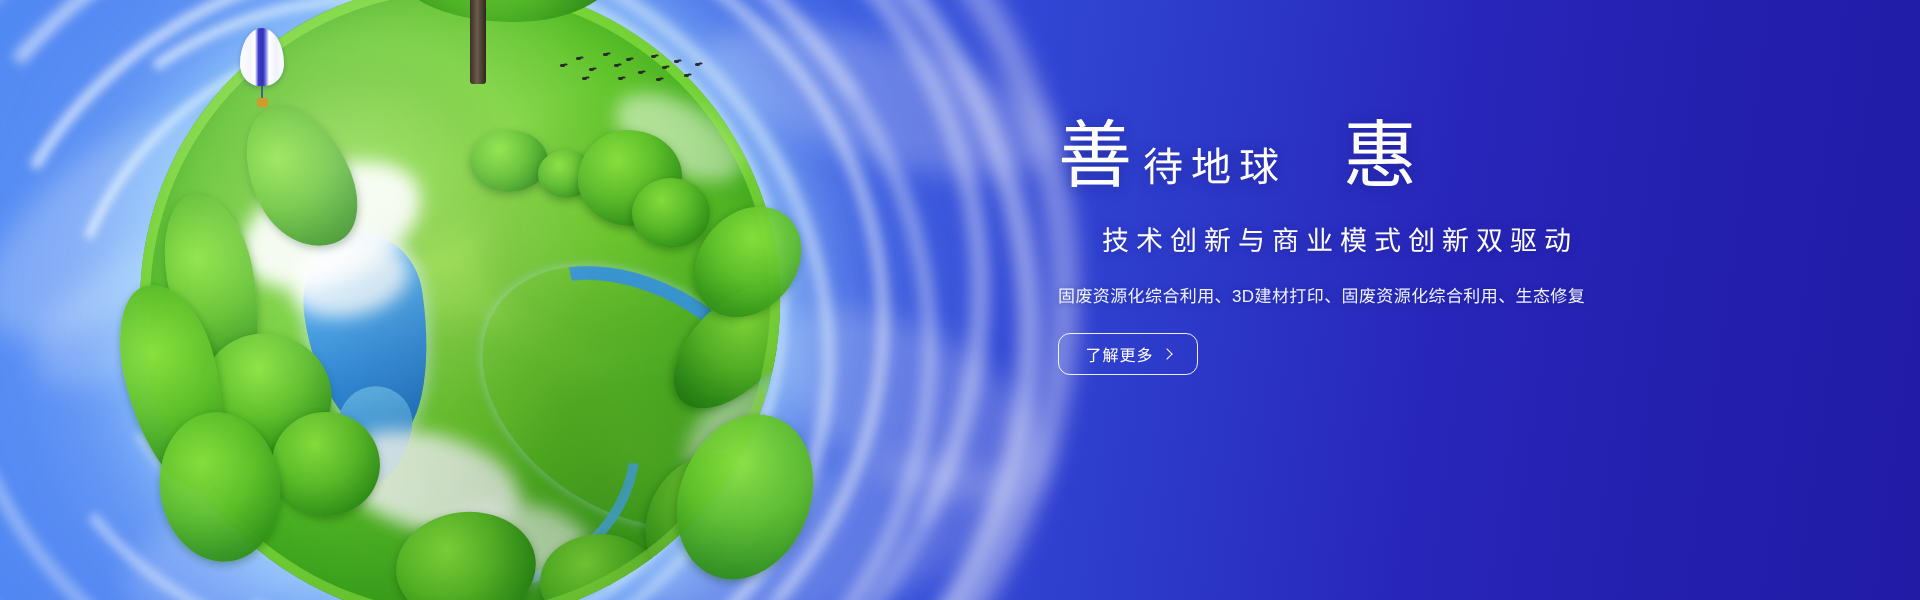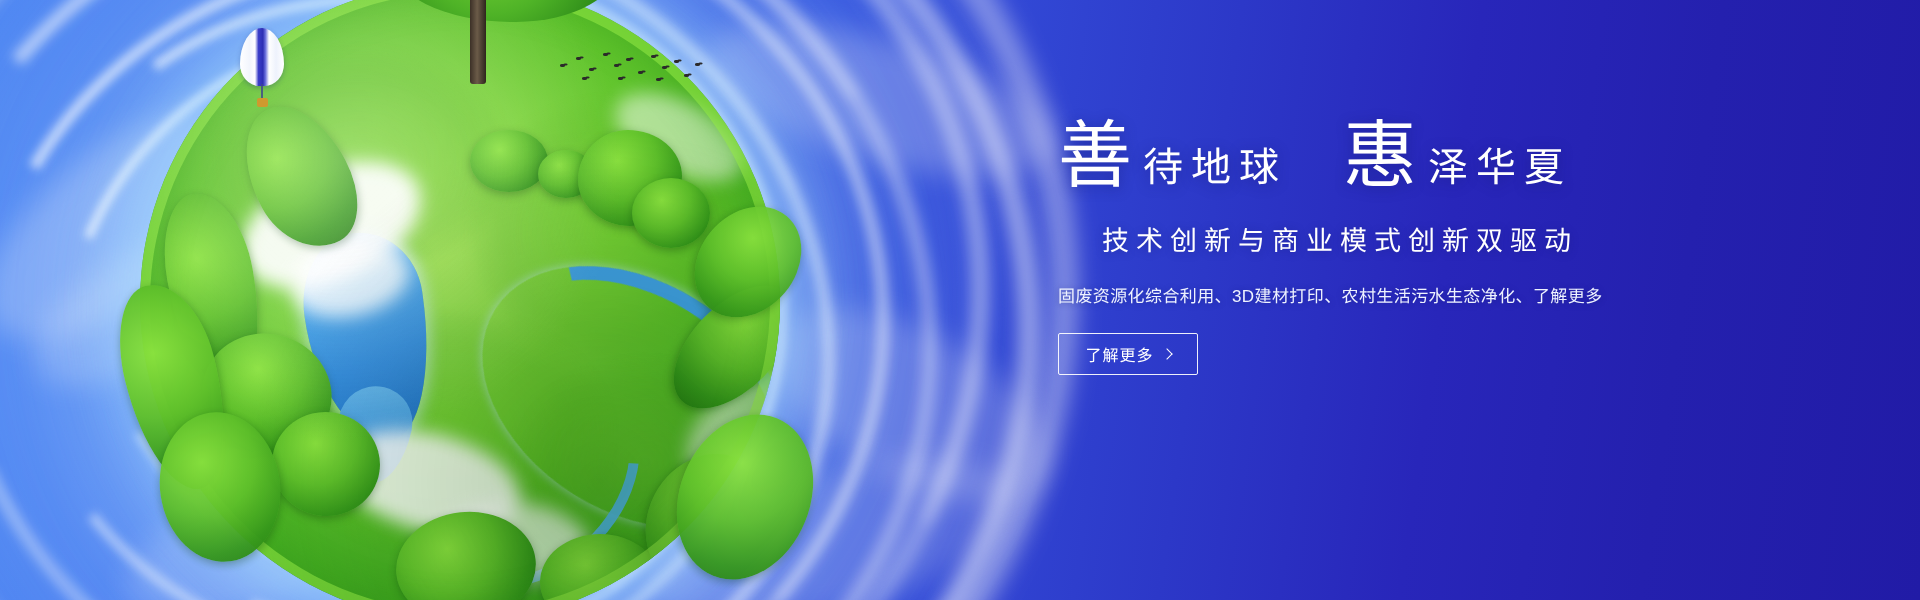--- a/index.html
+++ b/index.html
@@ -215,21 +215,21 @@
   .desc{
     margin-top:24px;
     font-size:17px; color:#eef2ff; letter-spacing:.4px; white-space:nowrap;
     text-shadow:0 1px 6px rgba(20,25,110,.40);
   }
   .btn{
     margin-top:26px;
     display:inline-flex; align-items:center; justify-content:center; gap:9px;
     width:140px; height:42px;
     border:1px solid rgba(255,255,255,.92);
-    border-radius:2px;
+    border-radius:12px;
     color:#ffffff; font-size:16px; letter-spacing:1px;
     background:transparent; cursor:pointer;
     text-decoration:none;
   }
   .btn .chev{ display:inline-block; width:8px; height:8px;
     border-top:1.4px solid #fff; border-right:1.4px solid #fff;
     transform:rotate(45deg); margin-bottom:1px;}
 </style>
 </head>
 <body>
@@ -327,26 +327,25 @@
     <span class="bird" style="left:26px;  top:33px;"></span>
   </div>
 
   <div class="copy">
 
     <div class="headline">
       <span class="hl-big">善</span>
       <span class="hl-small">待地球</span>
       <span class="hl-gap"></span>
       <span class="hl-big">惠</span>
-      <span class="hl-small">泽华夏</span>
     </div>
 
     <div class="subtitle">技术创新与商业模式创新双驱动</div>
 
-    <div class="desc">固废资源化综合利用、3D建材打印、农村生活污水生态净化、了解更多</div>
+    <div class="desc">固废资源化综合利用、3D建材打印、固废资源化综合利用、生态修复</div>
 
     <a class="btn" href="#">
       <span>了解更多</span>
       <span class="chev"></span>
     </a>
 
   </div>
 
 </div>
 

